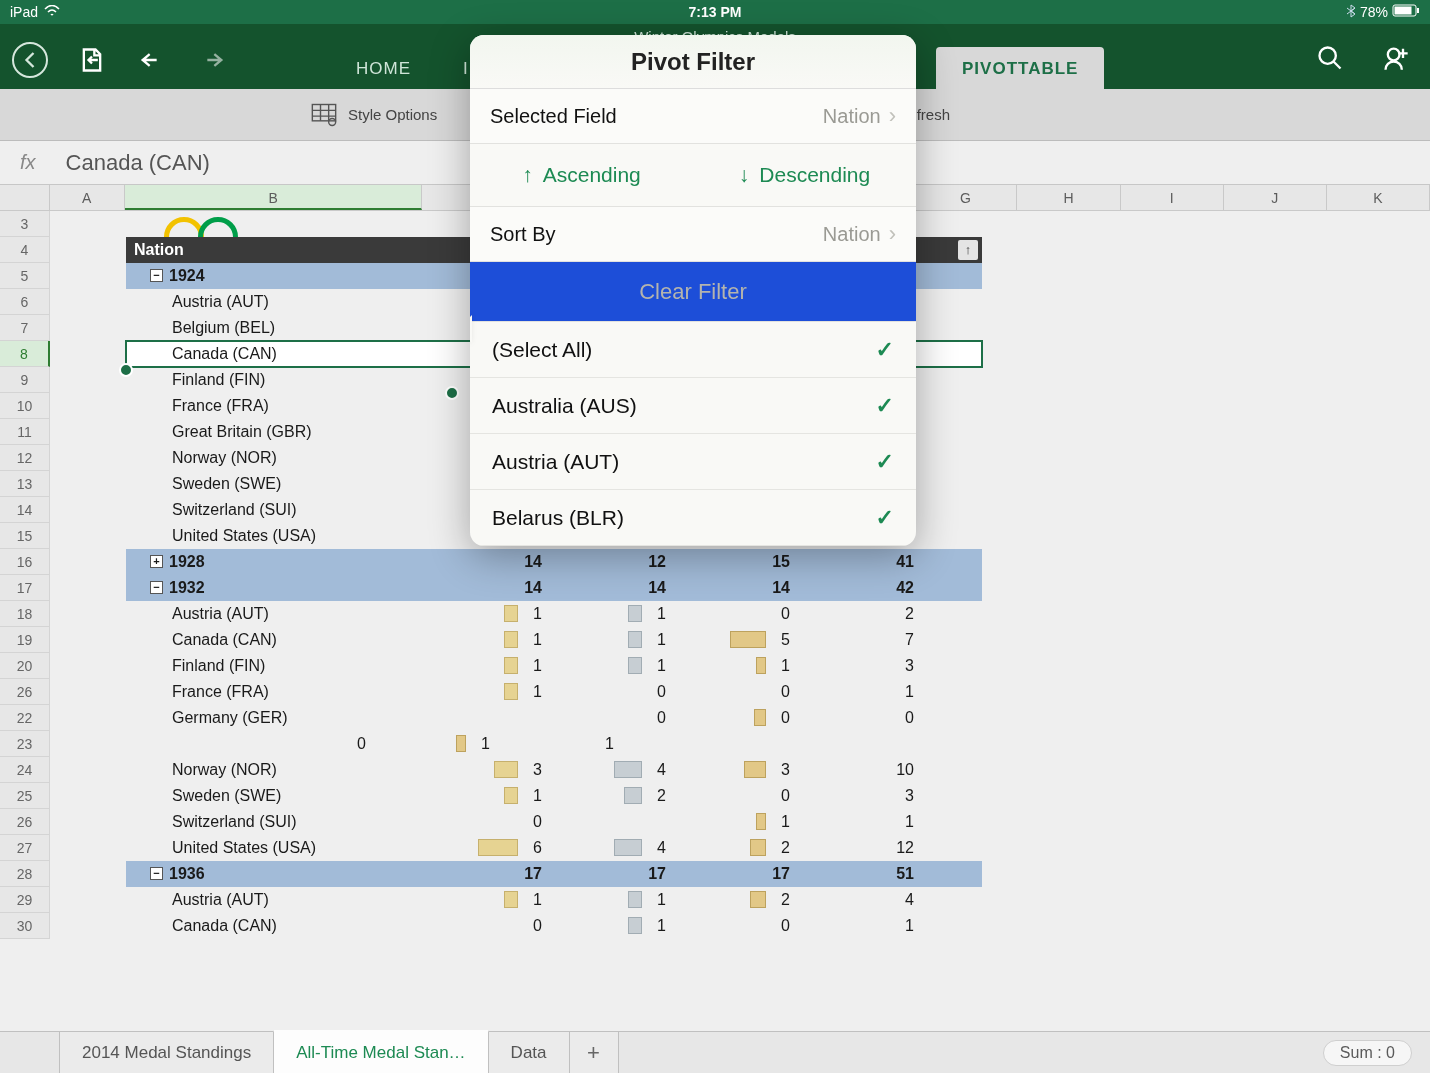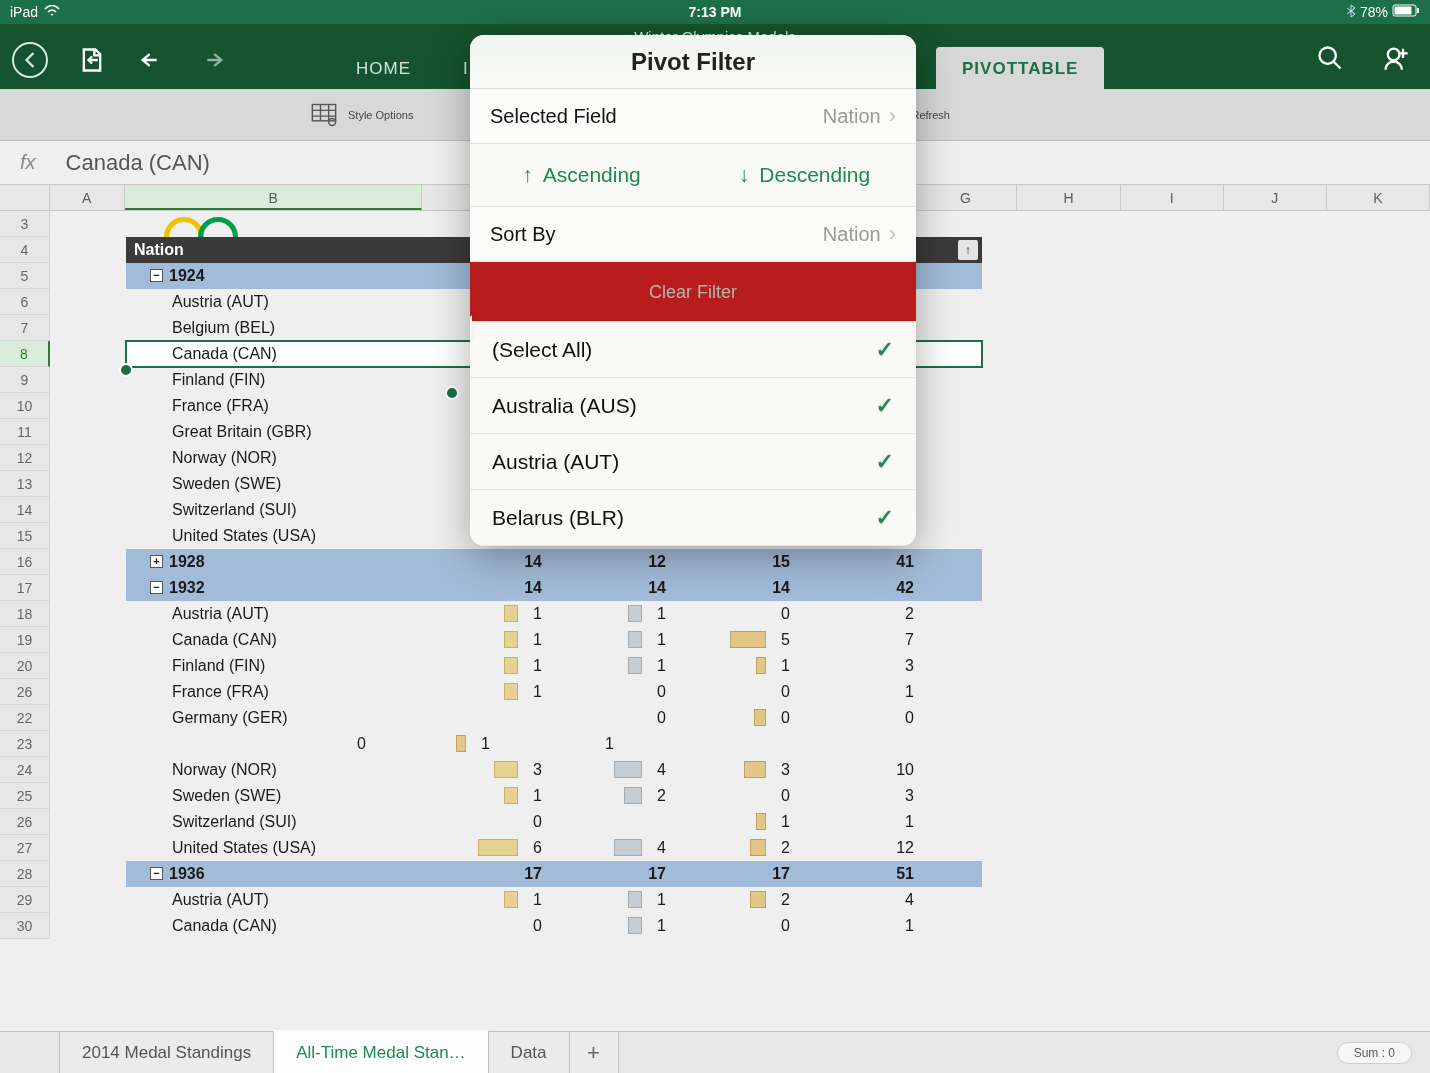--- a/index.html
+++ b/index.html
@@ -18,21 +18,21 @@
   .titlebar .icons-right { position:absolute; right:18px; top:18px; display:flex; gap:34px; align-items:center; }
   .tbicon { width:32px; height:32px; color:#fff; display:flex; align-items:center; justify-content:center; }
   .tbicon svg { width:28px; height:28px; stroke:#fff; fill:none; stroke-width:2;}
   .circle-back { border:2px solid #d5e7dc; border-radius:50%; width:36px; height:36px; display:flex; align-items:center; justify-content:center;}
   .tabs-area { position:absolute; left:330px; bottom:0; display:flex; align-items:flex-end; height:42px; }
   .ribbon-tab { padding:12px 26px 10px 26px; color:#cfe5d8; font-size:17px; letter-spacing:1px; }
   .ribbon-tab.active { background:#d8d8d8; color:#1d6f47; font-weight:600; border-radius:4px 4px 0 0;}
 
   
   .ribbon2 { height:52px; background:#d8d8d8; border-bottom:1px solid #bcbcbc; display:flex; align-items:center; }
-  .r2group { display:flex; align-items:center; gap:10px; color:#444; font-size:11px; }
+  .r2group { display:flex; align-items:center; gap:10px; color:#444; font-size:15px; }
   .r2icon { width:28px; height:28px; }
 
   
   .formulabar { height:44px; background:#efefef; border-bottom:1px solid #c7c7c7; display:flex; align-items:center; padding-left:20px; color:#7c7c7c; font-size:20px; font-style:italic; }
   .formulabar .fx { margin-right:30px; font-style:italic; color:#888; }
   .formulabar .val { color:#555; font-style:normal; font-size:22px; }
 
   
   .colhdrs { height:26px; background:#e7e7e7; border-bottom:1px solid #c9c9c9; display:flex; position:relative;}
   .rowhdr-spacer { width:50px; border-right:1px solid #c9c9c9; }
@@ -64,31 +64,31 @@
   
   
   .rings { position:absolute; left:170px; top:-4px; height:30px; display:flex; }
   .ring { width:40px; height:40px; border-radius:50%; border:5px solid; margin-left:-6px;}
   
   
   .sheetbar { position:absolute; bottom:0; left:0; right:0; height:42px; background:#e7e7e7; border-top:1px solid #c0c0c0; display:flex; align-items:stretch; padding-left:60px;}
   .sheettab { padding:0 22px; display:flex; align-items:center; border-right:1px solid #c0c0c0; border-left:1px solid #c0c0c0; font-size:17px; color:#555; background:#ebebeb; margin-left:-1px;}
   .sheettab.active { background:#fdfdfd; color:#1d8a53; font-weight:500; border-top:2px solid #fdfdfd; margin-top:-2px;}
   .sheettab.add { width:50px; justify-content:center; font-size:22px; color:#666;}
-  .sumpill { margin-left:auto; margin-right:18px; align-self:center; background:#f6f6f6; border:1px solid #cfcfcf; border-radius:14px; padding:3px 16px; font-size:12px; color:#5a5a5a;}
+  .sumpill { margin-left:auto; margin-right:18px; align-self:center; background:#f6f6f6; border:1px solid #cfcfcf; border-radius:14px; padding:3px 16px; font-size:16px; color:#5a5a5a;}
 
   
   .popover { position:absolute; left:470px; top:35px; width:446px; background:#f9f9f6; border-radius:14px; box-shadow:0 10px 40px rgba(0,0,0,0.32); overflow:hidden; z-index:100;}
   .pop-title { height:54px; line-height:54px; text-align:center; font-size:24px; font-weight:600; color:#222; border-bottom:1px solid #ddd; background:linear-gradient(#f2f6ef,#f9f9f6);}
   .pop-row { height:55px; display:flex; align-items:center; padding:0 20px; font-size:20px; color:#111; border-bottom:1px solid #e2e2df; background:#fbfbf9; justify-content:space-between;}
   .pop-row .right { color:#9a9a94; display:flex; align-items:center; gap:8px;}
   .pop-row .chev { color:#c1c1bb; font-size:22px;}
   .pop-sort { height:63px; display:flex; border-bottom:1px solid #e2e2df;}
   .pop-sort > div { flex:1; display:flex; align-items:center; justify-content:center; gap:10px; font-size:21px; color:#1d8a53;}
-  .pop-clear { height:60px; line-height:60px; text-align:center; font-size:18px; color:#b4b4ae; border-bottom:1px solid #e2e2df; background:#b91c1c;}
+  .pop-clear { height:60px; line-height:60px; text-align:center; font-size:22px; color:#b4b4ae; border-bottom:1px solid #e2e2df; background:#1d4ed8;}
   .pop-item { height:56px; display:flex; align-items:center; padding:0 22px; font-size:21px; color:#111; border-bottom:1px solid #e5e5e1; justify-content:space-between;}
   .pop-item .check { color:#1d8a53; font-size:22px; font-weight:700;}
   .pop-arrow { position:absolute; left:-12px; top:280px; width:0; height:0; border-top:14px solid transparent; border-bottom:14px solid transparent; border-right:14px solid #f9f9f6; filter:drop-shadow(-2px 0 3px rgba(0,0,0,0.15));}
 </style>
 </head>
 <body>
 
 <div class="statusbar">
   <div class="left">
     <span>iPad</span>

